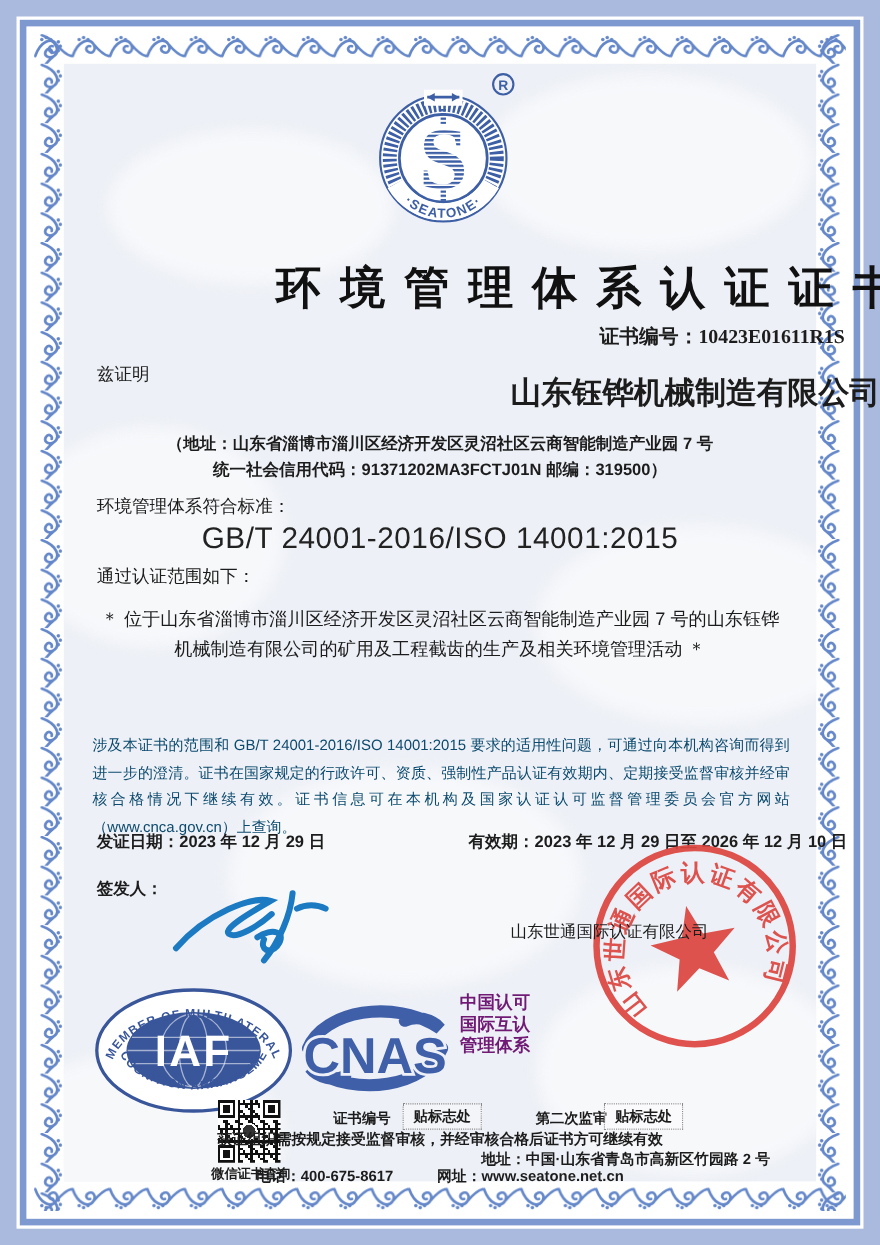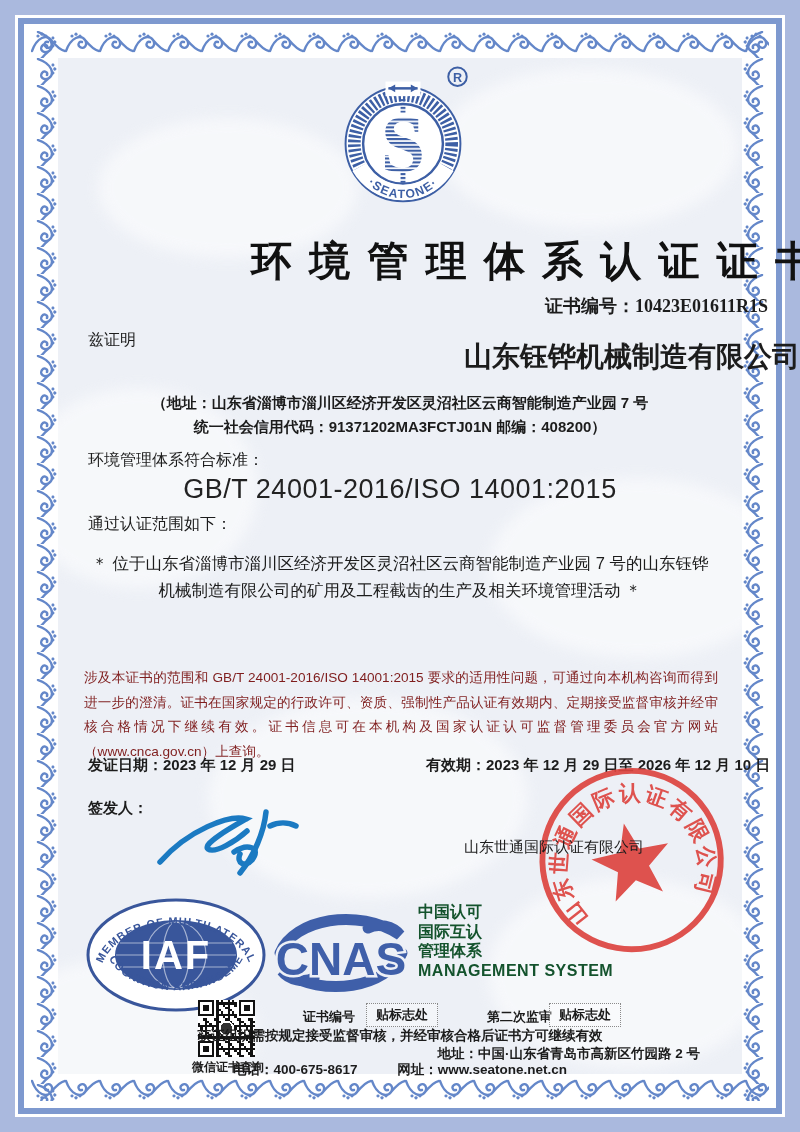--- a/index.html
+++ b/index.html
@@ -18,24 +18,24 @@
          letter-spacing:.42em;color:#111;margin-left:16px;}
   .title span{margin-right:-.42em;}
   .certno{position:absolute;top:294px;left:0;width:720px;text-align:right;font-size:18px;font-weight:bold;
           font-family:"Liberation Serif","DejaVu Serif",serif;padding-left:48px;}
   .intro{position:absolute;top:330px;left:88px;font-size:16px;}
   .company{position:absolute;top:338px;left:0;width:100%;text-align:right;font-size:28px;font-weight:bold;}
   .addr{position:absolute;left:0;width:100%;text-align:center;font-size:15px;font-weight:bold;}
   .label{position:absolute;left:88px;font-size:16px;}
   .std{position:absolute;top:474px;left:0;width:100%;text-align:center;font-size:27px;letter-spacing:.5px;color:#222;}
   .scope{position:absolute;top:550px;left:80px;width:640px;text-align:center;font-size:16.5px;font-weight:normal;line-height:27px;}
-  .fine{position:absolute;top:666px;left:84px;width:634px;font-size:13.6px;line-height:24.5px;text-align:justify;color:#7f1d1d;}
+  .fine{position:absolute;top:666px;left:84px;width:634px;font-size:13.6px;line-height:24.5px;text-align:justify;color:#0c4a6e;}
   .dates{font-size:15px;font-weight:600;}
   .issuer{position:absolute;top:838px;left:464px;font-size:15px;z-index:5;}
-  .accr{position:absolute;top:902px;left:418px;font-size:16px;line-height:19.5px;font-weight:600;color:#14532d;}
+  .accr{position:absolute;top:902px;left:418px;font-size:16px;line-height:19.5px;font-weight:600;color:#701a75;}
   .accr .en{font-weight:bold;letter-spacing:.5px;}
   .qrlabel{position:absolute;top:1059px;left:188px;width:80px;text-align:center;font-size:12px;font-weight:600;}
   .auditlbl{position:absolute;top:1008px;font-size:13px;font-weight:600;}
   .sticker{position:absolute;top:1003px;font-size:13px;font-weight:600;border:1px dotted #8a8a8a;padding:2px 9px;background:rgba(255,255,255,.35);}
   .note{position:absolute;top:1027px;left:100px;width:600px;text-align:center;font-size:13.5px;font-weight:600;}
   .faddr{position:absolute;top:1045px;left:100px;width:600px;text-align:right;font-size:13.5px;font-weight:600;}
   .ftel{position:absolute;top:1061px;left:100px;width:600px;text-align:center;font-size:13.5px;font-weight:600;}
   .ftel span{margin:0 18px;}
   .stamp{position:absolute;top:762px;left:534px;z-index:4;transform:rotate(-12deg);opacity:.92;}
   .sig{position:absolute;top:800px;left:150px;z-index:3;}
@@ -149,21 +149,21 @@
 
   <div class="certno">
     <span>证书编号：</span><span>10423E01611R1S</span>
   </div>
 
   <div class="intro">兹证明</div>
 
   <div class="company">山东钰铧机械制造有限公司</div>
 
   <div class="addr" style="top:394px;">（地址：山东省淄博市淄川区经济开发区灵沼社区云商智能制造产业园 7 号</div>
-  <div class="addr" style="top:418px;">统一社会信用代码：91371202MA3FCTJ01N 邮编：408200）</div>
+  <div class="addr" style="top:418px;">统一社会信用代码：91371202MA3FCTJ01N 邮编：319500）</div>
 
   <div class="label" style="top:450px;">环境管理体系符合标准：</div>
   <div class="std">GB/T 24001-2016/ISO 14001:2015</div>
 
   <div class="label" style="top:514px;">通过认证范围如下：</div>
   <div class="scope">
     <div>＊ 位于山东省淄博市淄川区经济开发区灵沼社区云商智能制造产业园 7 号的山东钰铧</div>
     <div>机械制造有限公司的矿用及工程截齿的生产及相关环境管理活动 ＊</div>
   </div>
 
@@ -232,21 +232,20 @@
         <path d="M136,50 C122,84 58,96 16,68 C23,77 38,80 48,75"></path>
       </g>
       <text x="75" y="72" text-anchor="middle" font-size="46" font-weight="bold" fill="#3f5fa9" style="paint-order:stroke;stroke:#edf0f6;stroke-width:5px;" letter-spacing="0">CNAS</text>
     </svg>
   </div>
 
   <div class="accr">
     <div>中国认可</div>
     <div>国际互认</div>
     <div>管理体系</div>
-    <div class="en">MANAGEMENT SYSTEM</div>
   </div>
 
   <div class="abs" style="top:1000px;left:198px;line-height:0;">
     <svg id="qr" width="57" height="57" viewBox="0 0 25 25" shape-rendering="crispEdges">
         <rect x="0" y="0" width="25" height="25" fill="#ffffff"></rect>
         <rect x="0" y="10" width="1" height="1" fill="#111"></rect>
         <rect x="0" y="11" width="1" height="1" fill="#111"></rect>
         <rect x="0" y="15" width="1" height="1" fill="#111"></rect>
         <rect x="0" y="16" width="1" height="1" fill="#111"></rect>
         <rect x="1" y="11" width="1" height="1" fill="#111"></rect>

